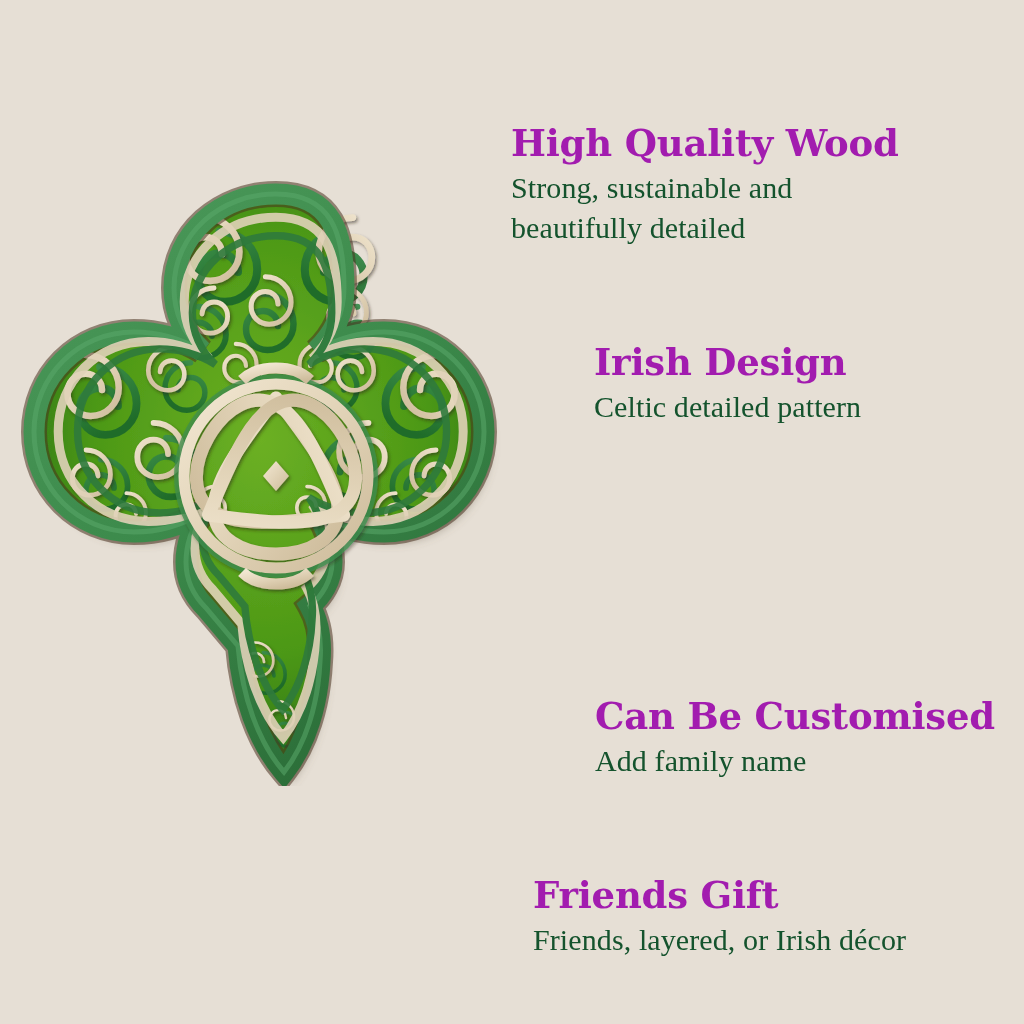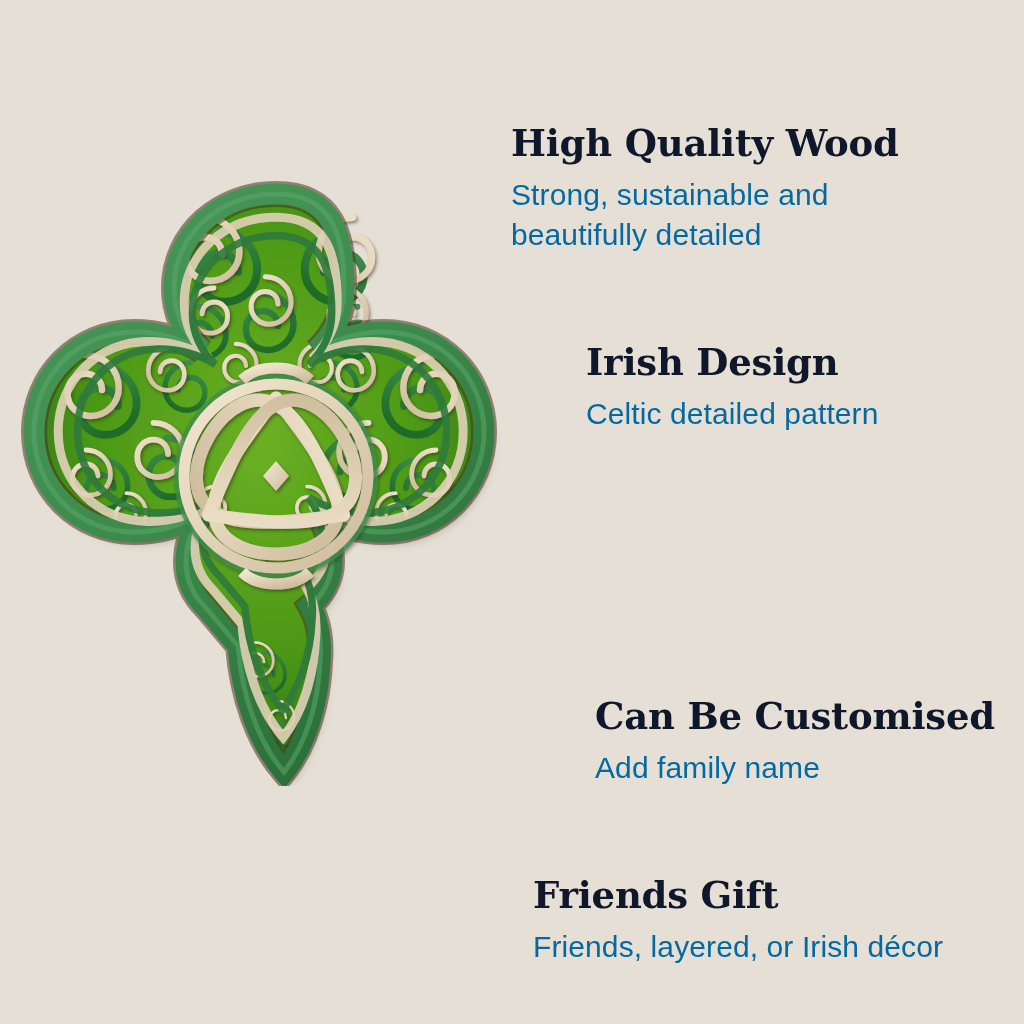--- a/index.html
+++ b/index.html
@@ -39,40 +39,40 @@
 
   .feature {
     position:absolute;
     text-align:left;
     white-space:nowrap;
   }
 
   .feature-title {
     font-family:"DejaVu Serif", "Liberation Serif", serif;
     font-weight:700;
-    color:#0f172a;
+    color:#a21caf;
     font-size:37px;
     line-height:1.06;
     letter-spacing:-0.2px;
   }
 
   .feature-desc {
-    font-family:Liberation Sans, sans-serif;
+    font-family:Liberation Serif, serif;
     font-weight:400;
-    color:#0369a1;
+    color:#14532d;
     font-size:30px;
     line-height:1.32;
     letter-spacing:0.1px;
-    margin-top:12px;
+    margin-top:5px;
   }
   .feature-desc .line { display:block; }
 
   
   #feature-0 { left:11px;  top:124px; }
-  #feature-1 { left:86px;  top:343px; }
+  #feature-1 { left:94px;  top:343px; }
   #feature-2 { left:135px; top:524px; }
   #feature-3 { left:95px;  top:697px; }
   #feature-4 { left:33px;  top:876px; }
 </style>
 </head>
 <body style="background: rgb(230, 223, 213);">
 
 <div id="stage" style="background: rgb(230, 223, 213);">
 
   <div id="product-figure">

